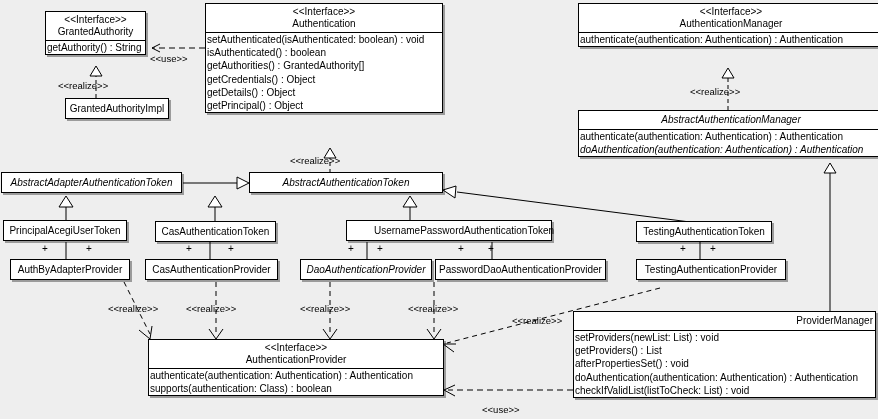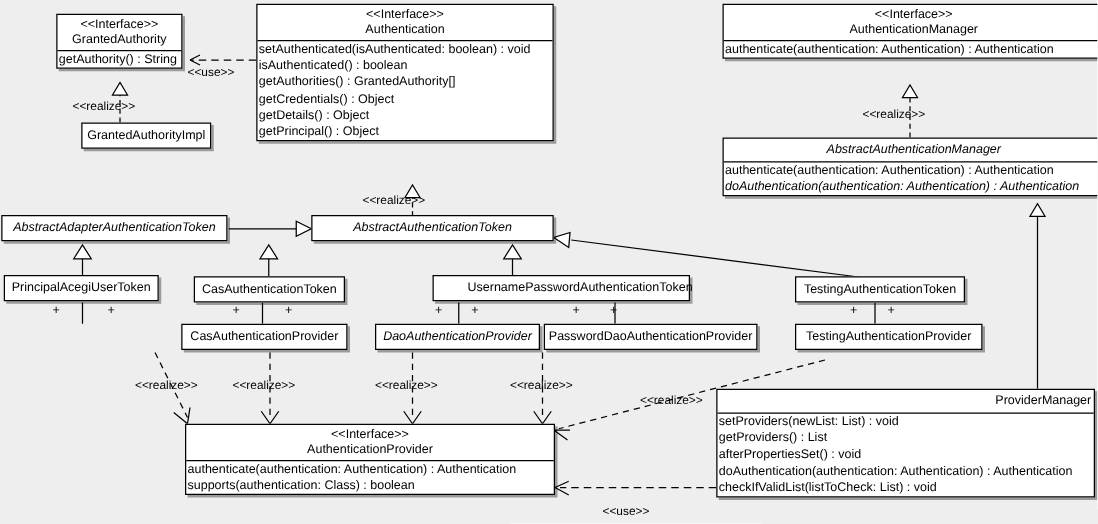--- a/index.html
+++ b/index.html
@@ -285,20 +285,25 @@
       <span class="nm">UsernamePasswordAuthenticationToken</span>
     </div>
   </div>
 
   <div class="cls compact" style="left:636px; top:221px; width:136px;">
     <div class="hdr">
       <span class="nm">TestingAuthenticationToken</span>
     </div>
   </div>
 
+  <div class="cls compact" style="left:10px; top:259px; width:120px;">
+    <div class="hdr">
+      <span class="nm">AuthByAdapterProvider</span>
+    </div>
+  </div>
 
   <div class="cls compact" style="left:145px; top:259px; width:133px;">
     <div class="hdr">
       <span class="nm">CasAuthenticationProvider</span>
     </div>
   </div>
 
   <div class="cls compact" style="left:300px; top:259px; width:132px;font-style:italic;">
     <div class="hdr">
       <span class="nm">DaoAuthenticationProvider</span>

